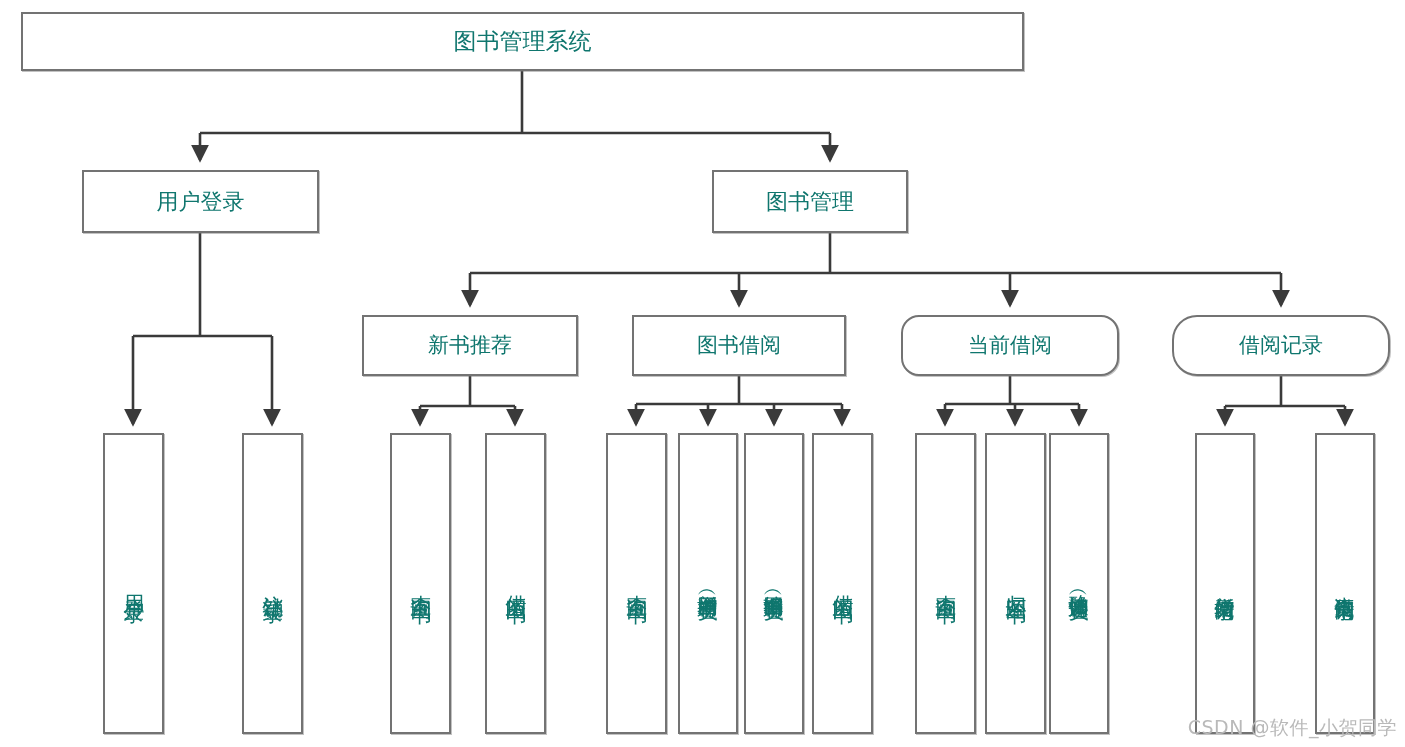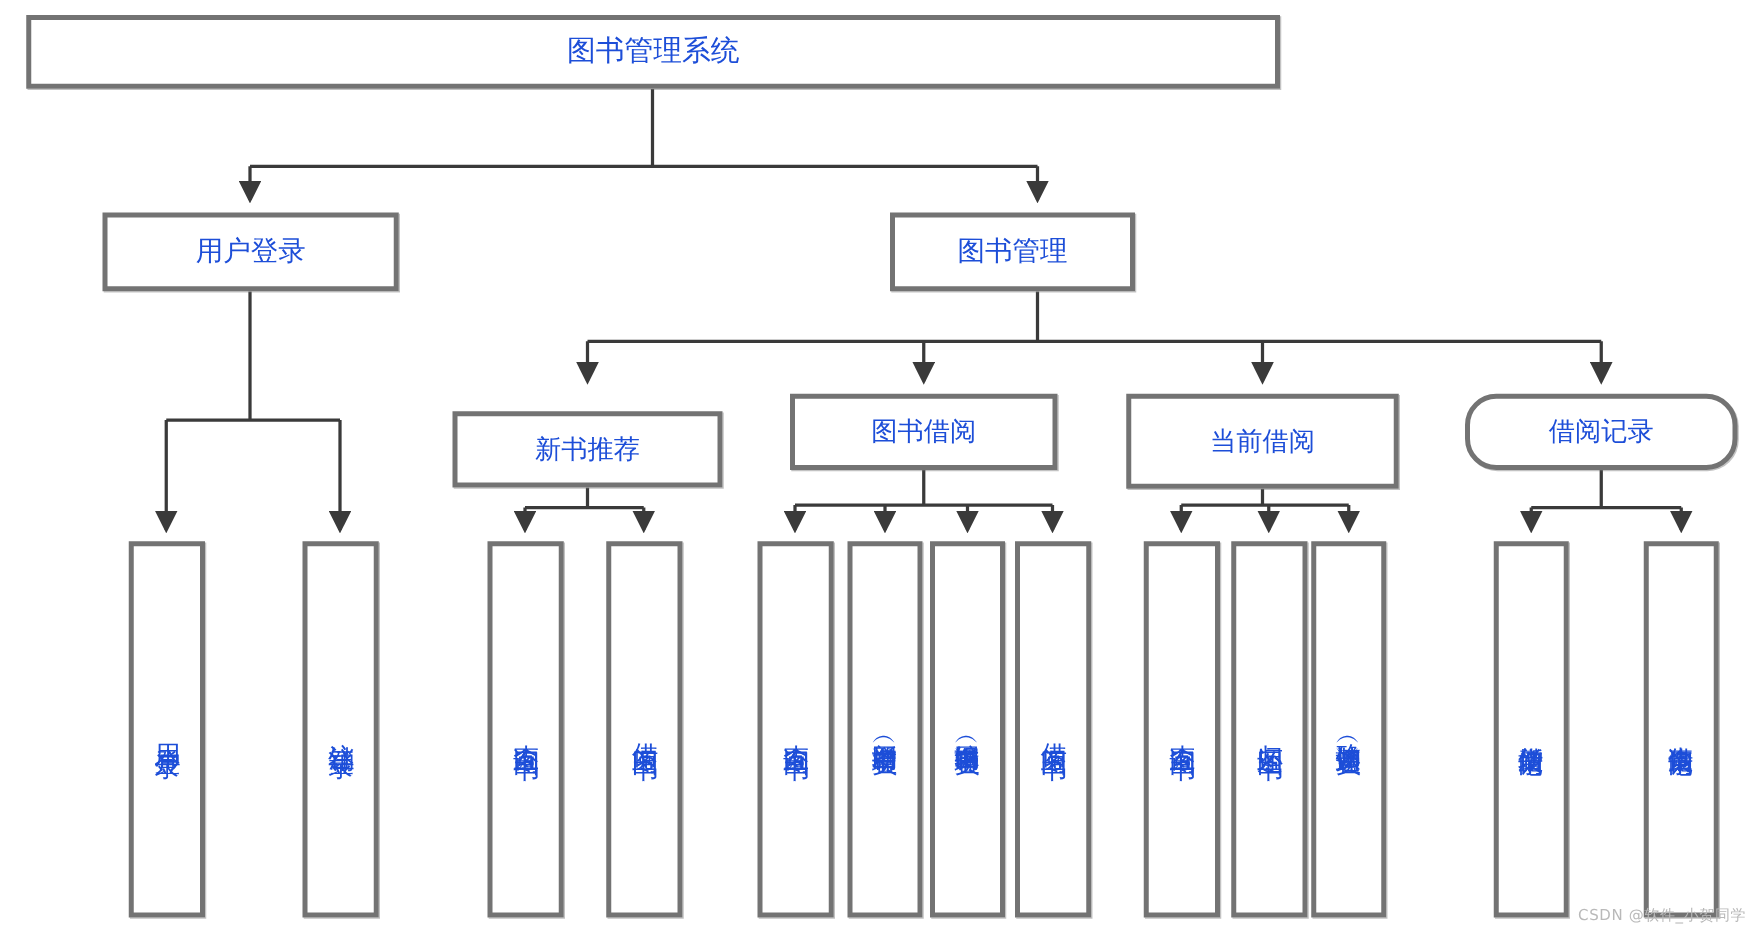--- a/index.html
+++ b/index.html
@@ -19,27 +19,27 @@
     position: absolute;
     left: 0;
     top: 0;
     width: 1405px;
     height: 747px;
     pointer-events: none;
   }
   .node {
     position: absolute;
     box-sizing: border-box;
-    border: 4px solid #737373;
+    border: 2px solid #737373;
     background: #ffffff;
     box-shadow: 1px 1px 0 0 rgba(120,120,120,0.45);
     display: flex;
     align-items: center;
     justify-content: center;
-    color: #1d4ed8;
+    color: #0f766e;
   }
   .node .label {
     text-align: center;
     line-height: 1.18;
     white-space: nowrap;
   }
   .node.root .label   { font-size: 23px; }
   .node.level2 .label { font-size: 22px; }
   .node.level3 .label { font-size: 21px; }
 
@@ -55,21 +55,21 @@
     line-height: 1;
     white-space: nowrap;
     text-align: center;
   }
   .node.leaf.narrow .label { font-size: 20px; letter-spacing: 1px; }
 
   #watermark {
     position: absolute;
     right: 8px;
     bottom: 6px;
-    font-size: 12px;
+    font-size: 19px;
     color: #b9b9b9;
     letter-spacing: 0.5px;
     white-space: nowrap;
     user-select: none;
   }
 </style>
 </head>
 <body>
 
 <div id="canvas">
@@ -128,27 +128,27 @@
     <span class="label">图书管理系统</span>
   </div>
 
   <div class="node level2" style="left:82px; top:170px; width:237px; height:63px;">
     <span class="label">用户登录</span>
   </div>
   <div class="node level2" style="left:712px; top:170px; width:196px; height:63px;">
     <span class="label">图书管理</span>
   </div>
 
-  <div class="node level3" style="left:362px; top:315px; width:216px; height:61px;margin-top:14px;">
+  <div class="node level3" style="left:362px; top:315px; width:216px; height:61px;">
     <span class="label">新书推荐</span>
   </div>
   <div class="node level3" style="left:632px; top:315px; width:214px; height:61px;">
     <span class="label">图书借阅</span>
   </div>
-  <div class="node level3" style="left:901px; top:315px; width:218px; height:76px;">
+  <div class="node level3" style="left:901px; top:315px; width:218px; height:61px;border-radius:18px;">
     <span class="label">当前借阅</span>
   </div>
   <div class="node level3" style="left:1172px; top:315px; width:218px; height:61px;border-radius:25px;">
     <span class="label">借阅记录</span>
   </div>
 
   <div class="node leaf" style="left:103px; top:433px; width:61px; height:301px;">
     <span class="label">用户登录</span>
   </div>
   <div class="node leaf" style="left:242px; top:433px; width:61px; height:301px;">

